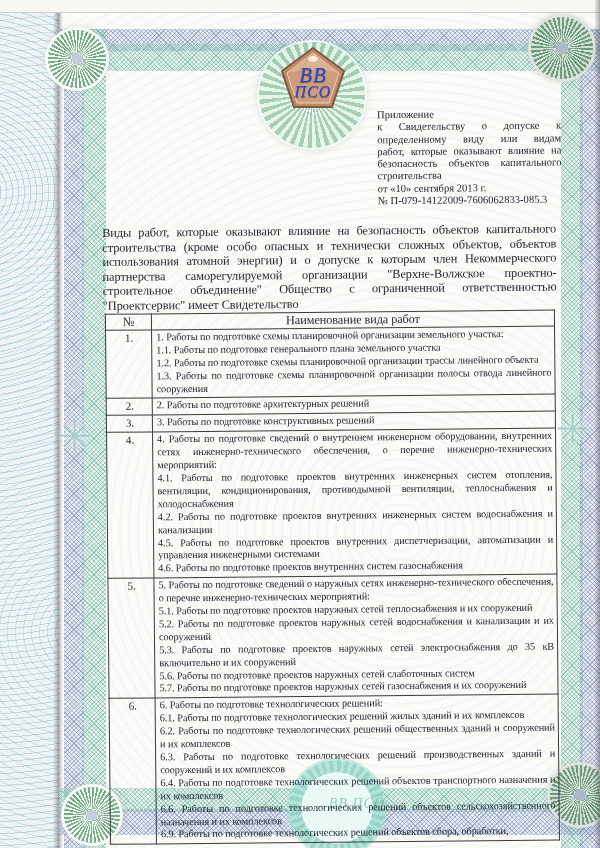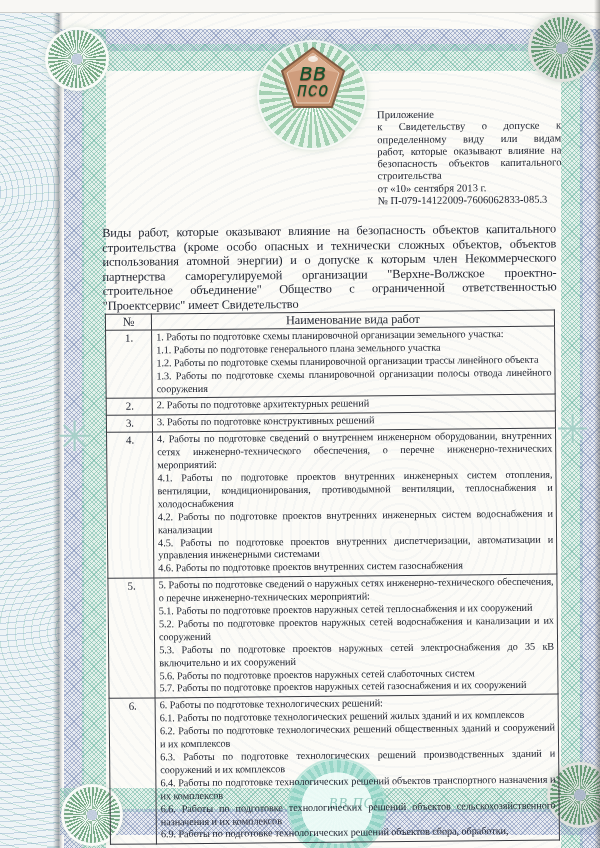--- a/index.html
+++ b/index.html
@@ -60,21 +60,21 @@
   .s-left{left:57px;top:412px;font-size:42px;}
   .s-right{left:556px;top:406px;font-size:40px;}
 
   
   .petals{left:259px;top:42px;width:106px;height:106px;border-radius:50%;z-index:5;background:
      radial-gradient(circle, rgba(255,255,255,0) 0 28%, rgba(190,225,200,.25) 29% 100%),
      repeating-conic-gradient(rgba(140,195,160,.85) 0 5deg, rgba(243,250,245,.92) 5deg 10deg);
      box-shadow:0 0 0 2px rgba(250,252,250,.85), 0 0 9px rgba(140,180,150,.5);}
   .pentagon{left:280px;top:46px;width:66px;height:64px;z-index:6;}
   .emblem-text{left:280px;top:52px;width:66px;z-index:7;text-align:center;
-     font-style:italic;color:#14532d;text-shadow:0 1px 1px rgba(90,55,35,.8);font-family:Liberation Mono, monospace;}
+     font-style:italic;color:#1d4ed8;text-shadow:0 1px 1px rgba(90,55,35,.8);}
   .emblem-bb{font-size:21px;line-height:22px;letter-spacing:1px;margin-top:12px;}
   .emblem-pso{font-size:16px;line-height:12px;letter-spacing:1px;}
 
   
   .seal{left:289px;top:760px;width:96px;height:96px;border-radius:50%;z-index:4;background:
      radial-gradient(circle, rgba(236,250,246,.96) 0 52%, rgba(152,215,200,.65) 53% 70%, rgba(196,236,226,.9) 71% 100%),
      repeating-conic-gradient(rgba(120,200,185,.75) 0 5deg, rgba(241,252,249,.75) 5deg 10deg);
      box-shadow:0 0 0 2px rgba(160,220,205,.6);}
   .seal-label{position:absolute;left:0;top:36px;width:96px;text-align:right;font-style:italic;
      font-size:14px;color:rgba(88,168,152,.6);letter-spacing:1px;}

